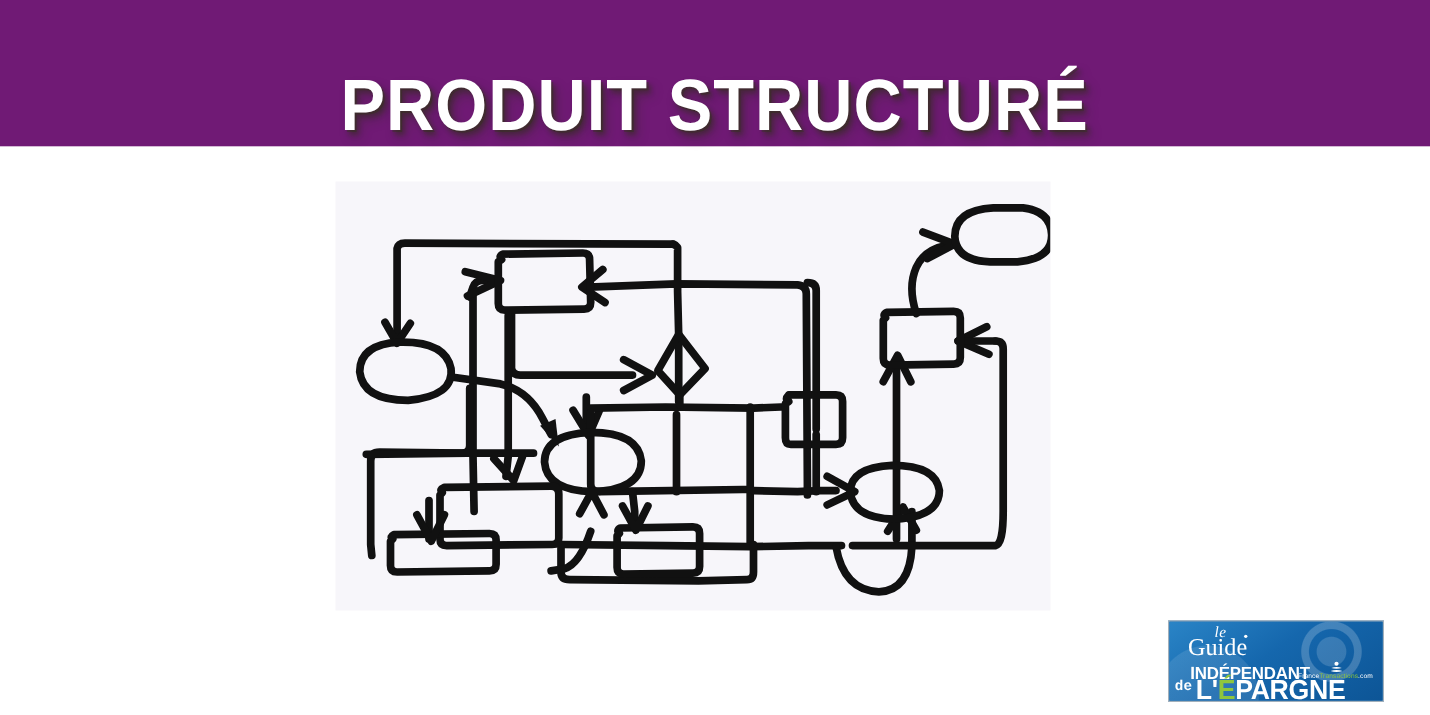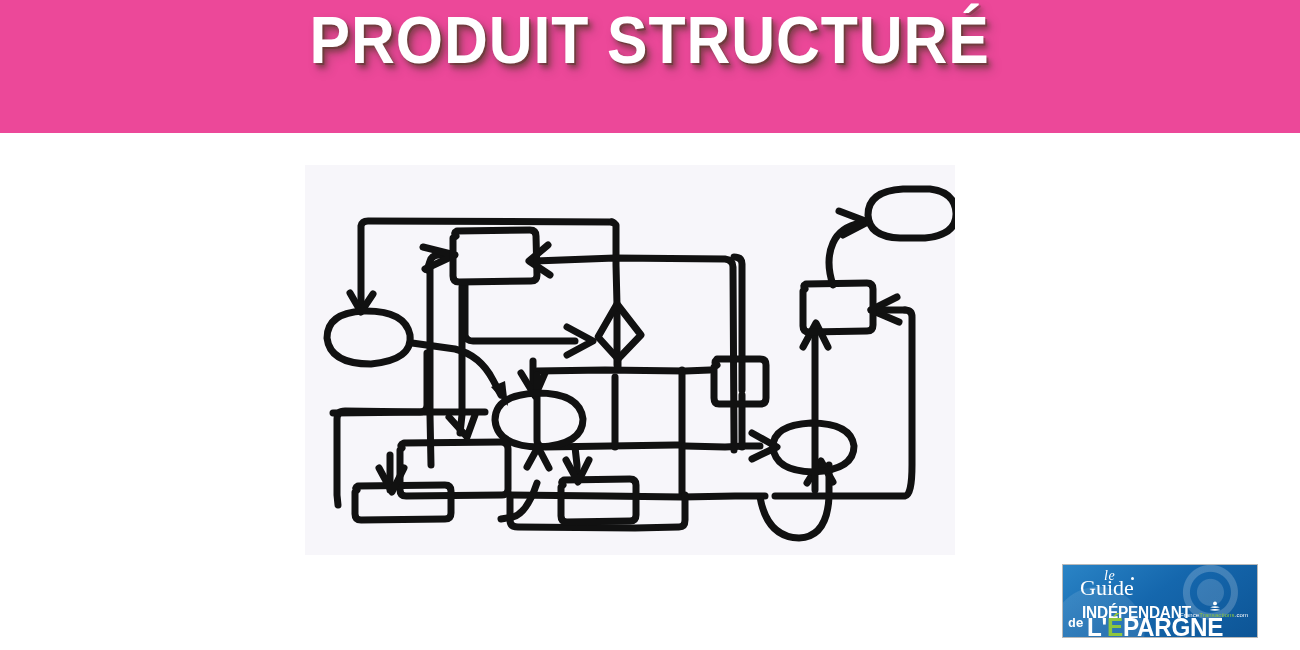--- a/index.html
+++ b/index.html
@@ -16,23 +16,23 @@
     position: relative;
   }
 
   
   .header-band {
     position: absolute;
     left: 0;
     top: 0;
     width: 1300px;
     height: 133px;
-    background: #ec4899;
+    background: #701a75;
     display: flex;
-    align-items: flex-start;
+    align-items: flex-end;
     justify-content: center;
   }
   .header-title {
     font-family: "Liberation Sans Narrow", "Liberation Sans", sans-serif;
     font-weight: bold;
     font-size: 66px;
     letter-spacing: 1px;
     color: #ffffff;
     transform: scaleX(0.92);
     transform-origin: center center;

